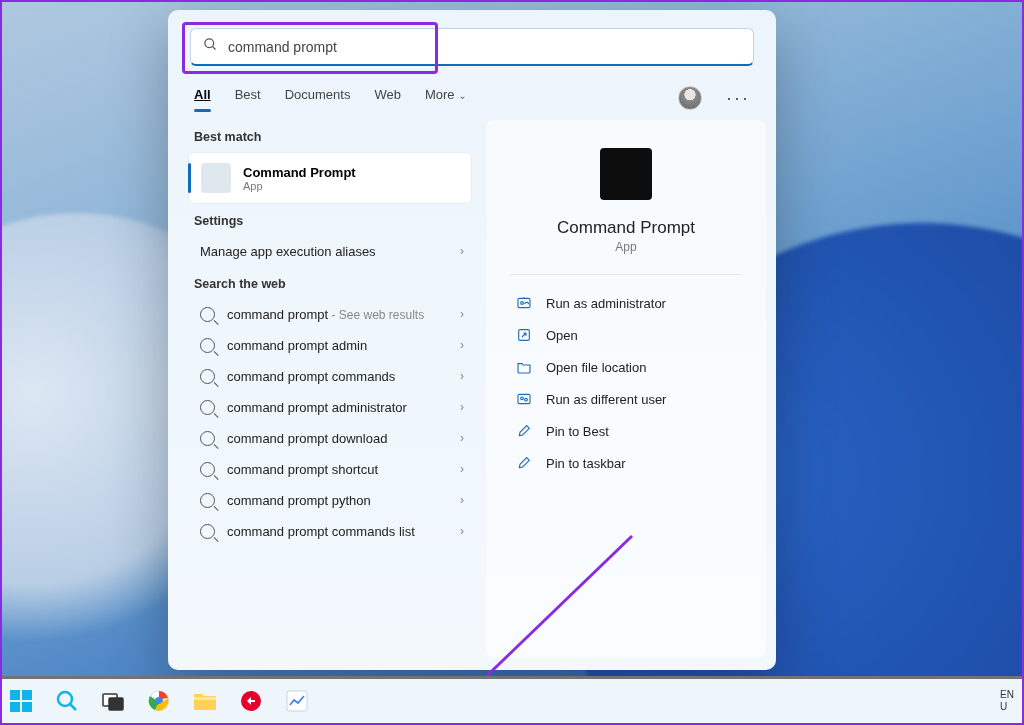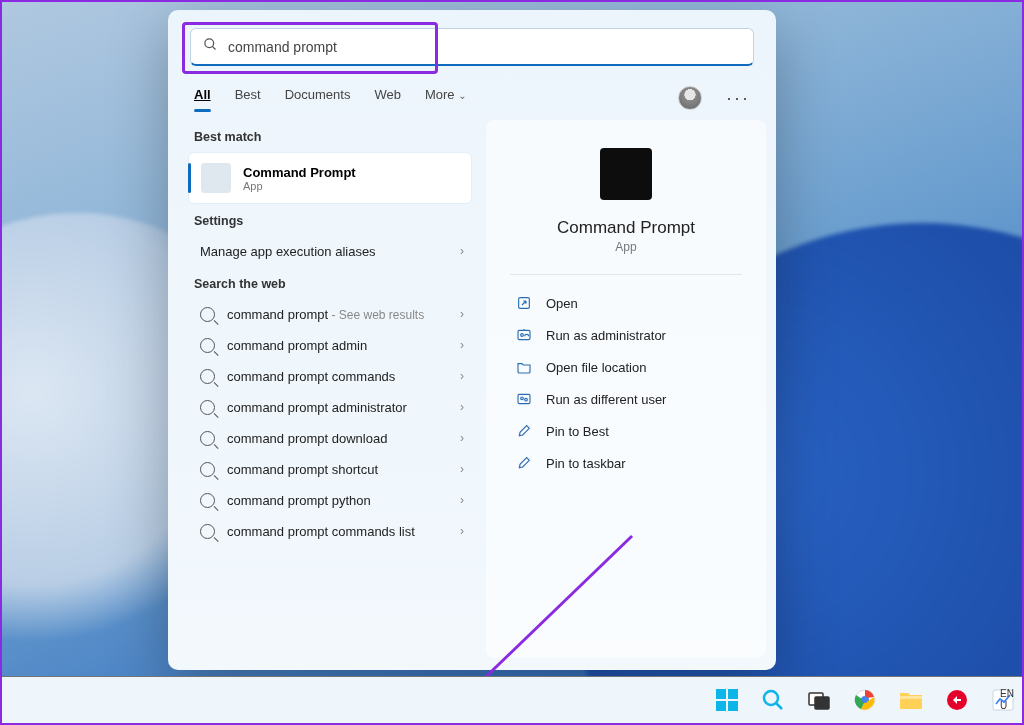--- a/index.html
+++ b/index.html
@@ -141,22 +141,22 @@
     .divider { height: 1px; background: #e0e7ef; margin: 20px 0 12px; }
     .action {
       display: flex; align-items: center; gap: 14px;
       padding: 8px 6px; font-size: 13px; color: #222; cursor: pointer; border-radius: 6px;
     }
     .aicon { width: 16px; height: 16px; display: flex; align-items: center; justify-content: center; color: #2b6cb0; }
     .aicon svg { width: 16px; height: 16px; }
 
     .taskbar {
       position: absolute; left: 0; right: 0; bottom: 0;
-      height: 47px; background: #eef5fb; border-top: 1px solid #737373;
-      display: flex; align-items: center; justify-content: flex-end; gap: 8px;
+      height: 47px; background: #eef5fb; border-top: 3px solid #737373;
+      display: flex; align-items: center; justify-content: flex-start; gap: 8px;
     }
     .tb-item { width: 38px; height: 38px; border-radius: 6px; display: flex; align-items: center; justify-content: center; cursor: pointer; }
     .tb-right { position: absolute; right: 8px; top: 0; bottom: 0; display: flex; align-items: center; gap: 10px; color: #333; font-size: 10px; line-height: 1.2; }
 
     
     .annot-line {
       position: absolute;
       left: 460px; top: 530px;
       width: 200px; height: 180px;
       pointer-events: none;
@@ -257,37 +257,37 @@
 
     <div class="right-col">
       <div class="right-icon"></div>
       <div class="right-title">Command Prompt</div>
       <div class="right-sub">App</div>
       <div class="divider"></div>
       <div id="actions-list">
           <div class="action">
             <span class="aicon">
               <svg viewBox="0 0 24 24" fill="none" stroke="currentColor" stroke-width="1.7">
-                <rect x="4" y="4" width="16" height="16" rx="2"></rect>
-                <path d="M10 8 l8 0 M18 8 l0 8" stroke-opacity="0"></path>
-                <path d="M9 15 L15 9 M15 9 h-4 M15 9 v4"></path>
-              </svg>
-            </span>
-            <span>Open</span>
-          </div>
-          <div class="action">
-            <span class="aicon">
-              <svg viewBox="0 0 24 24" fill="none" stroke="currentColor" stroke-width="1.7">
                 <rect x="3" y="5" width="18" height="14" rx="2"></rect>
                 <path d="M12 3 l3 3 h-6 z" fill="currentColor" stroke="none"></path>
                 <circle cx="9" cy="12" r="2"></circle>
                 <path d="M13 14 a3 3 0 0 1 6 0"></path>
               </svg>
             </span>
             <span>Run as administrator</span>
+          </div>
+          <div class="action">
+            <span class="aicon">
+              <svg viewBox="0 0 24 24" fill="none" stroke="currentColor" stroke-width="1.7">
+                <rect x="4" y="4" width="16" height="16" rx="2"></rect>
+                <path d="M10 8 l8 0 M18 8 l0 8" stroke-opacity="0"></path>
+                <path d="M9 15 L15 9 M15 9 h-4 M15 9 v4"></path>
+              </svg>
+            </span>
+            <span>Open</span>
           </div>
           <div class="action">
             <span class="aicon">
               <svg viewBox="0 0 24 24" fill="none" stroke="currentColor" stroke-width="1.7">
                 <path d="M3 7 h6 l2 2 h10 v10 a2 2 0 0 1 -2 2 H5 a2 2 0 0 1 -2 -2 Z"></path>
               </svg>
             </span>
             <span>Open file location</span>
           </div>
           <div class="action">

